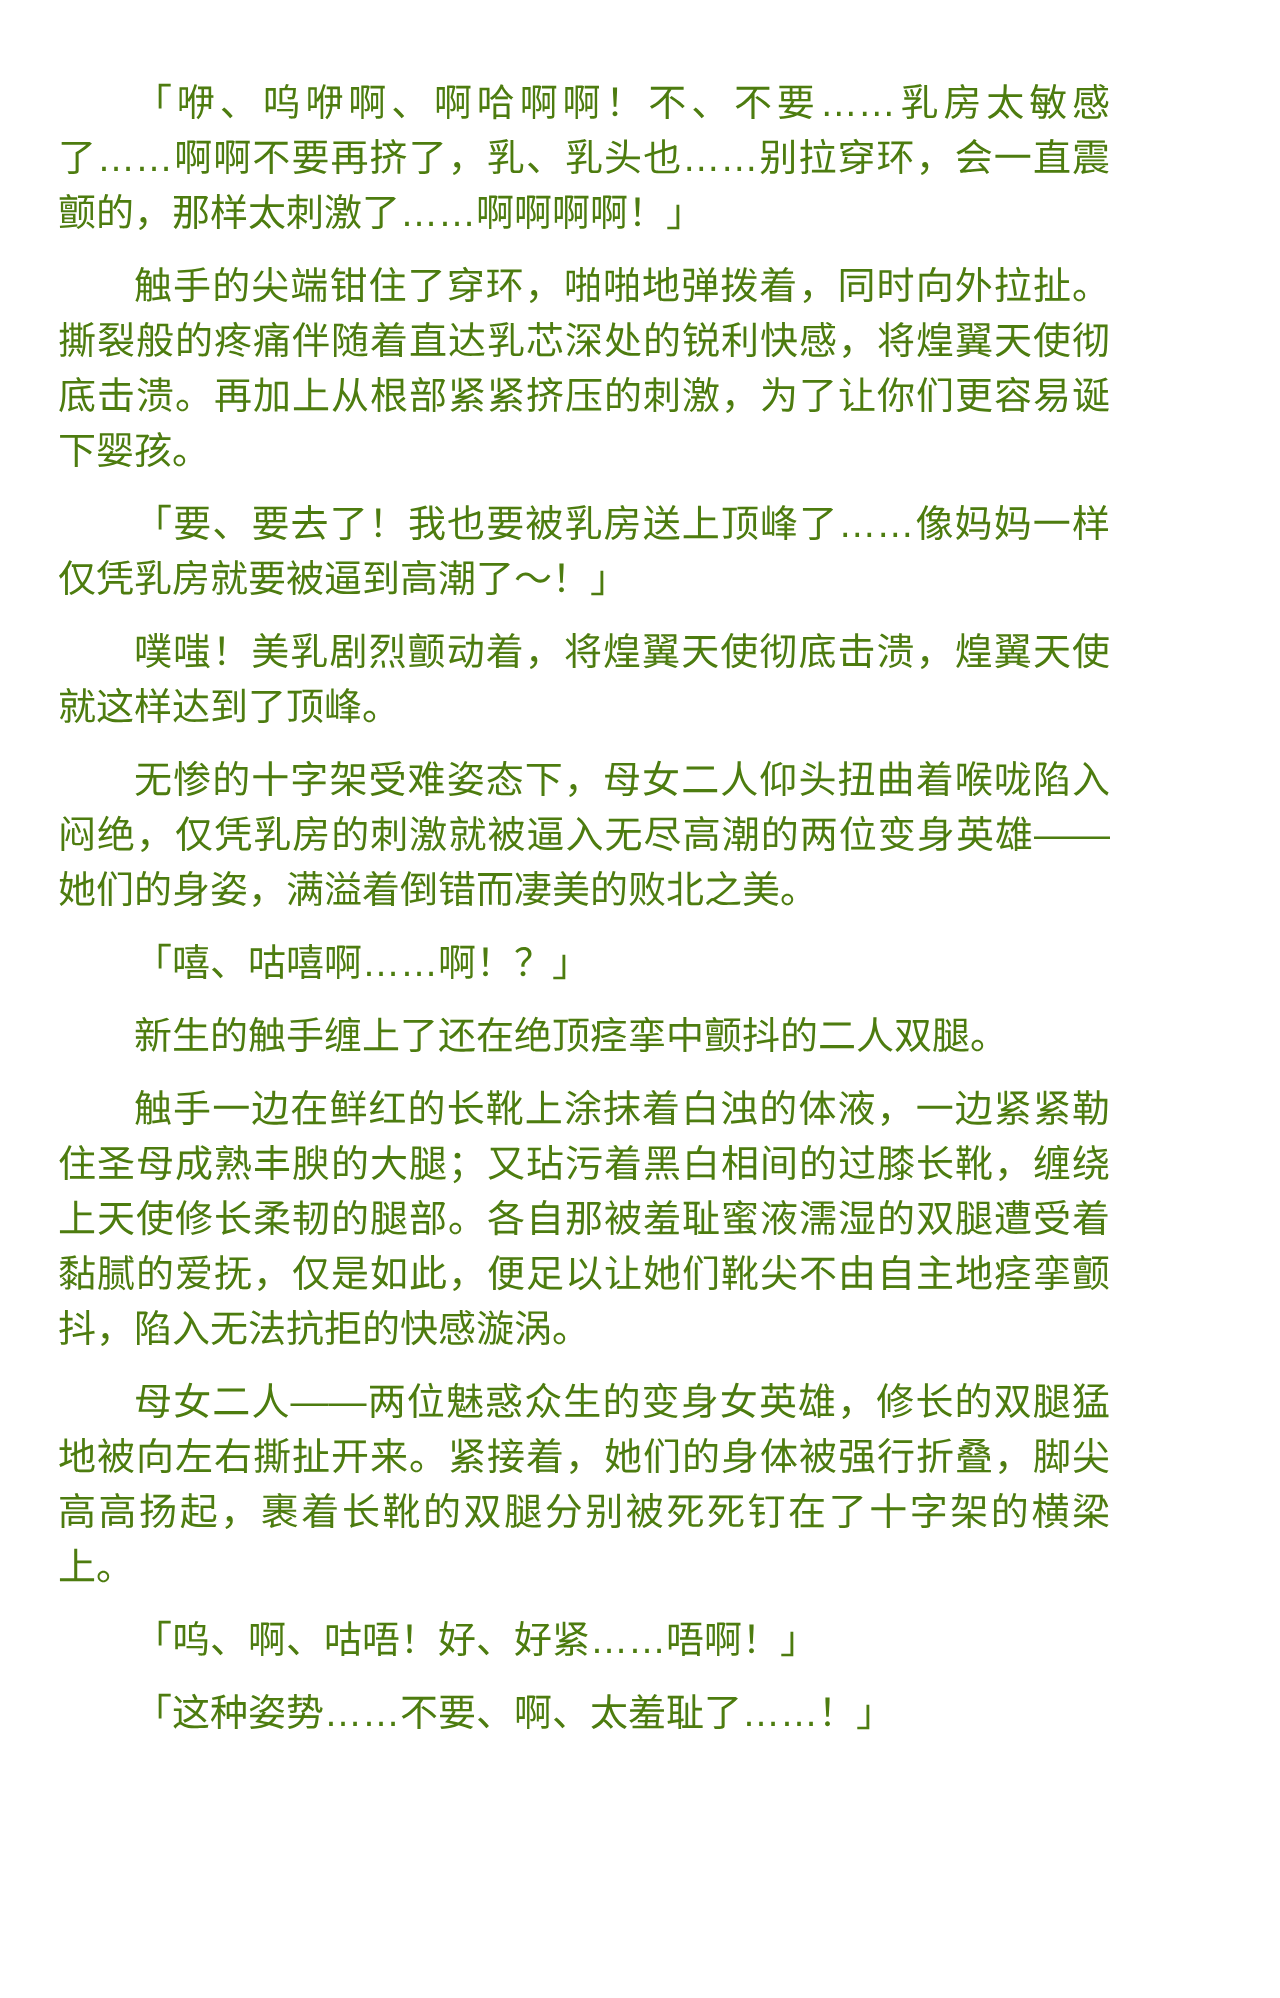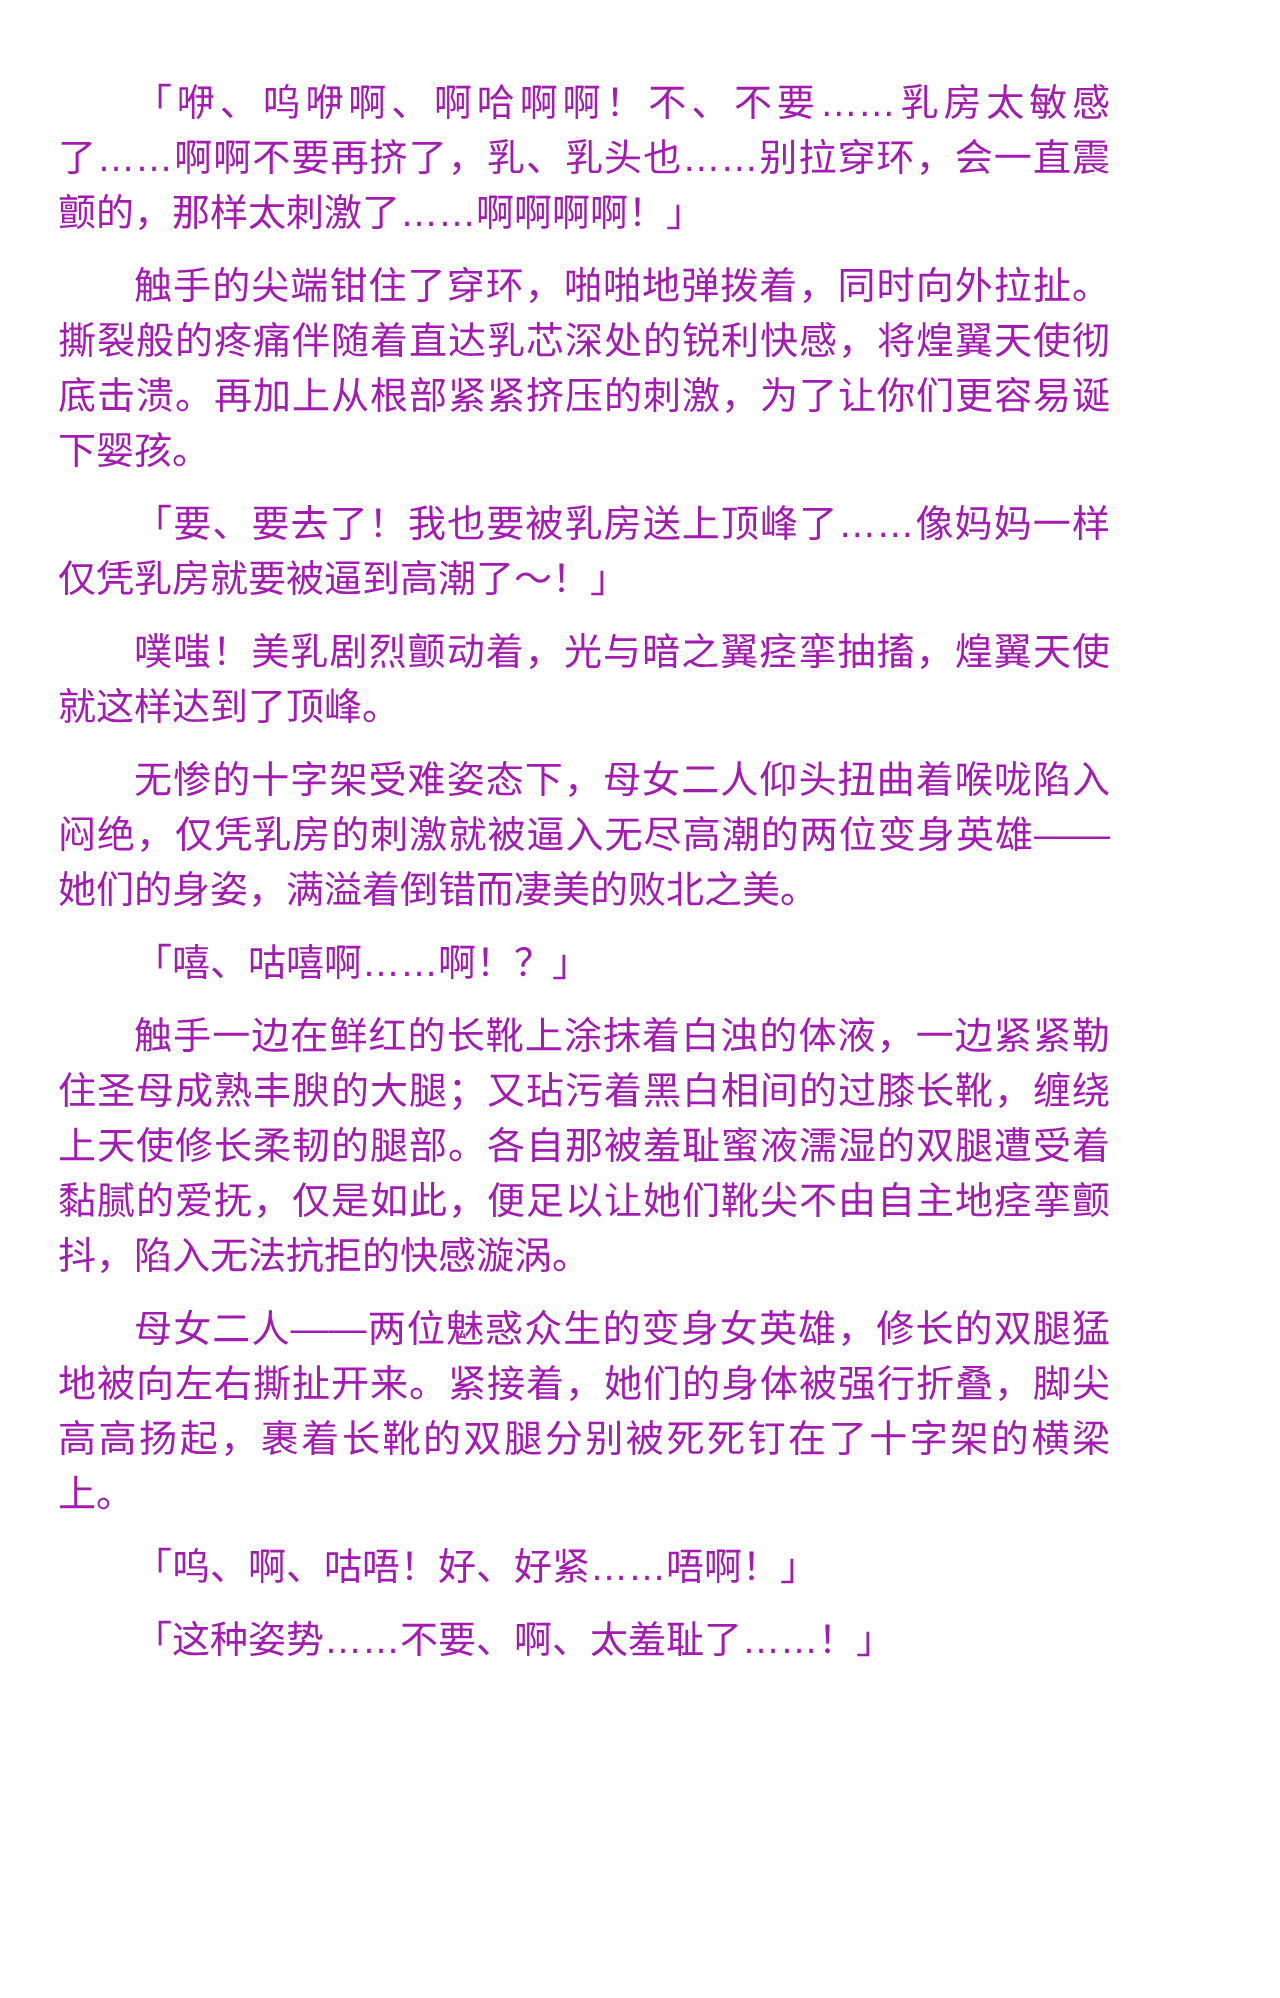--- a/index.html
+++ b/index.html
@@ -11,21 +11,21 @@
     width: 1280px;
     height: 1998px;
     overflow: hidden;
   }
   .page {
     box-sizing: border-box;
     width: 1280px;
     height: 1998px;
     padding: 76px 170px 76px 58px;
     background: #ffffff;
-    color: #a21caf;
+    color: #4d7c0f;
     font-family: "Liberation Sans", "DejaVu Sans", sans-serif;
     font-size: 38px;
     line-height: 55px;
     text-align: justify;
     letter-spacing: 0;
     word-break: break-all;
     overflow-wrap: break-word;
   }
   .page p {
     margin: 0 0 18px 0;
@@ -33,21 +33,22 @@
   }
 </style>
 </head>
 <body>
 
 <div class="page">
   <div>
       <p>「咿、呜咿啊、啊哈啊啊！不、不要……乳房太敏感了……啊啊不要再挤了，乳、乳头也……别拉穿环，会一直震颤的，那样太刺激了……啊啊啊啊！」</p>
       <p>触手的尖端钳住了穿环，啪啪地弹拨着，同时向外拉扯。撕裂般的疼痛伴随着直达乳芯深处的锐利快感，将煌翼天使彻底击溃。再加上从根部紧紧挤压的刺激，为了让你们更容易诞下婴孩。</p>
       <p>「要、要去了！我也要被乳房送上顶峰了……像妈妈一样仅凭乳房就要被逼到高潮了～！」</p>
-      <p>噗嗤！美乳剧烈颤动着，光与暗之翼痉挛抽搐，煌翼天使就这样达到了顶峰。</p>
+      <p>噗嗤！美乳剧烈颤动着，将煌翼天使彻底击溃，煌翼天使就这样达到了顶峰。</p>
       <p>无惨的十字架受难姿态下，母女二人仰头扭曲着喉咙陷入闷绝，仅凭乳房的刺激就被逼入无尽高潮的两位变身英雄——她们的身姿，满溢着倒错而凄美的败北之美。</p>
       <p>「嘻、咕嘻啊……啊！？」</p>
+      <p>新生的触手缠上了还在绝顶痉挛中颤抖的二人双腿。</p>
       <p>触手一边在鲜红的长靴上涂抹着白浊的体液，一边紧紧勒住圣母成熟丰腴的大腿；又玷污着黑白相间的过膝长靴，缠绕上天使修长柔韧的腿部。各自那被羞耻蜜液濡湿的双腿遭受着黏腻的爱抚，仅是如此，便足以让她们靴尖不由自主地痉挛颤抖，陷入无法抗拒的快感漩涡。</p>
       <p>母女二人——两位魅惑众生的变身女英雄，修长的双腿猛地被向左右撕扯开来。紧接着，她们的身体被强行折叠，脚尖高高扬起，裹着长靴的双腿分别被死死钉在了十字架的横梁上。</p>
       <p>「呜、啊、咕唔！好、好紧……唔啊！」</p>
       <p>「这种姿势……不要、啊、太羞耻了……！」</p>
     </div>
 </div>
 
 </body></html>

